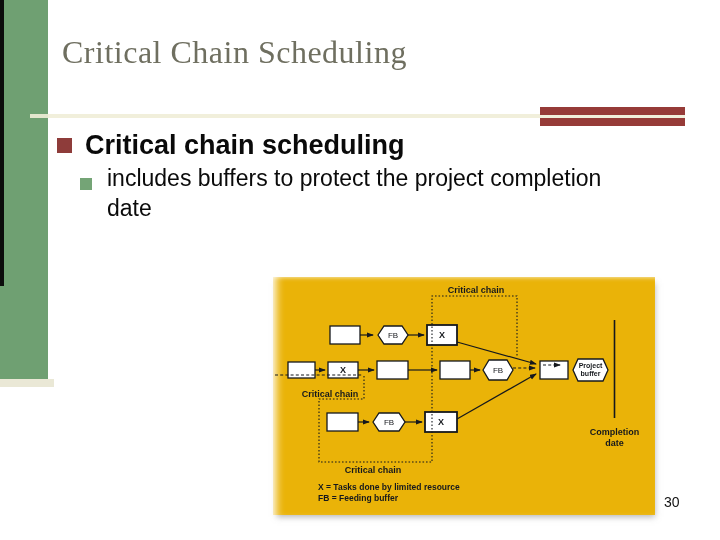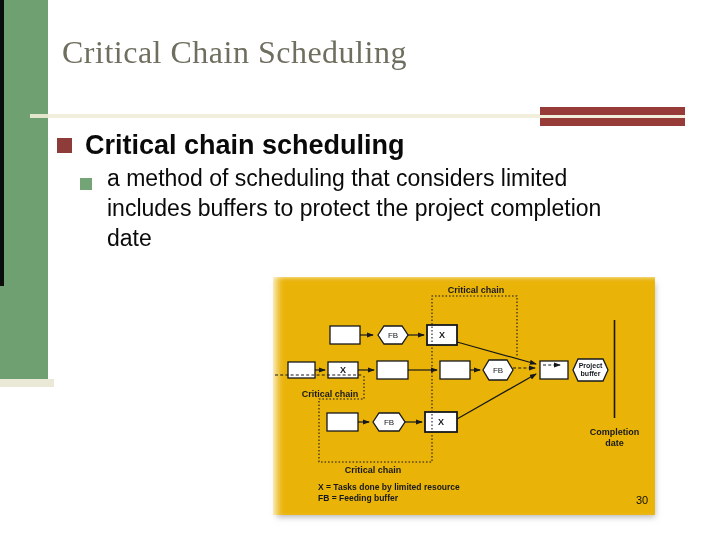--- a/index.html
+++ b/index.html
@@ -25,21 +25,21 @@
                 white-space:nowrap;}
   .bullet2-text{position:absolute;left:107px;top:163px;font-size:23px;line-height:30px;color:#0a0a0a;}
   
   .panel{position:absolute;left:273px;top:277px;width:382px;height:238px;background:#eab308;
          box-shadow:2px 4px 6px -2px rgba(110,110,110,0.5),
                     inset 9px 0 8px -6px rgba(255,255,255,0.95),
                     inset 0 4px 5px -4px rgba(255,255,255,0.8);}
   .panel svg{display:block;width:382px;height:238px;}
   .dg-text{font-family:"Liberation Sans",sans-serif;fill:#15181d;}
   
-  .page-num{position:absolute;left:636px;top:494px;font-size:11px;color:#111;}
+  .page-num{position:absolute;left:664px;top:494px;font-size:14px;color:#111;}
 </style>
 </head>
 <body>
 
 <div class="slide">
 
   <div class="left-bar"></div>
   <div class="left-bar-cap"></div>
   <div class="left-black-strip"></div>
 
@@ -47,21 +47,20 @@
 
   <div class="divider"></div>
   <div class="bar bar-top"></div>
   <div class="bar bar-bottom"></div>
 
   <span class="sq sq-maroon"></span>
   <div class="bullet1-text">Critical chain scheduling</div>
 
   <span class="sq sq-green"></span>
   <div class="bullet2-text">
-    <div>a method of scheduling that considers limited</div>
     <div>includes buffers to protect the project completion</div>
     <div>date</div>
   </div>
 
   <div class="panel">
     <svg viewBox="0 0 382 238">
       <defs>
         <marker id="arr" markerWidth="7" markerHeight="6" refX="5.2" refY="2.2" orient="auto">
           <path d="M0,0 L6,2.2 L0,4.4 Z" fill="#15181d"></path>
         </marker>

